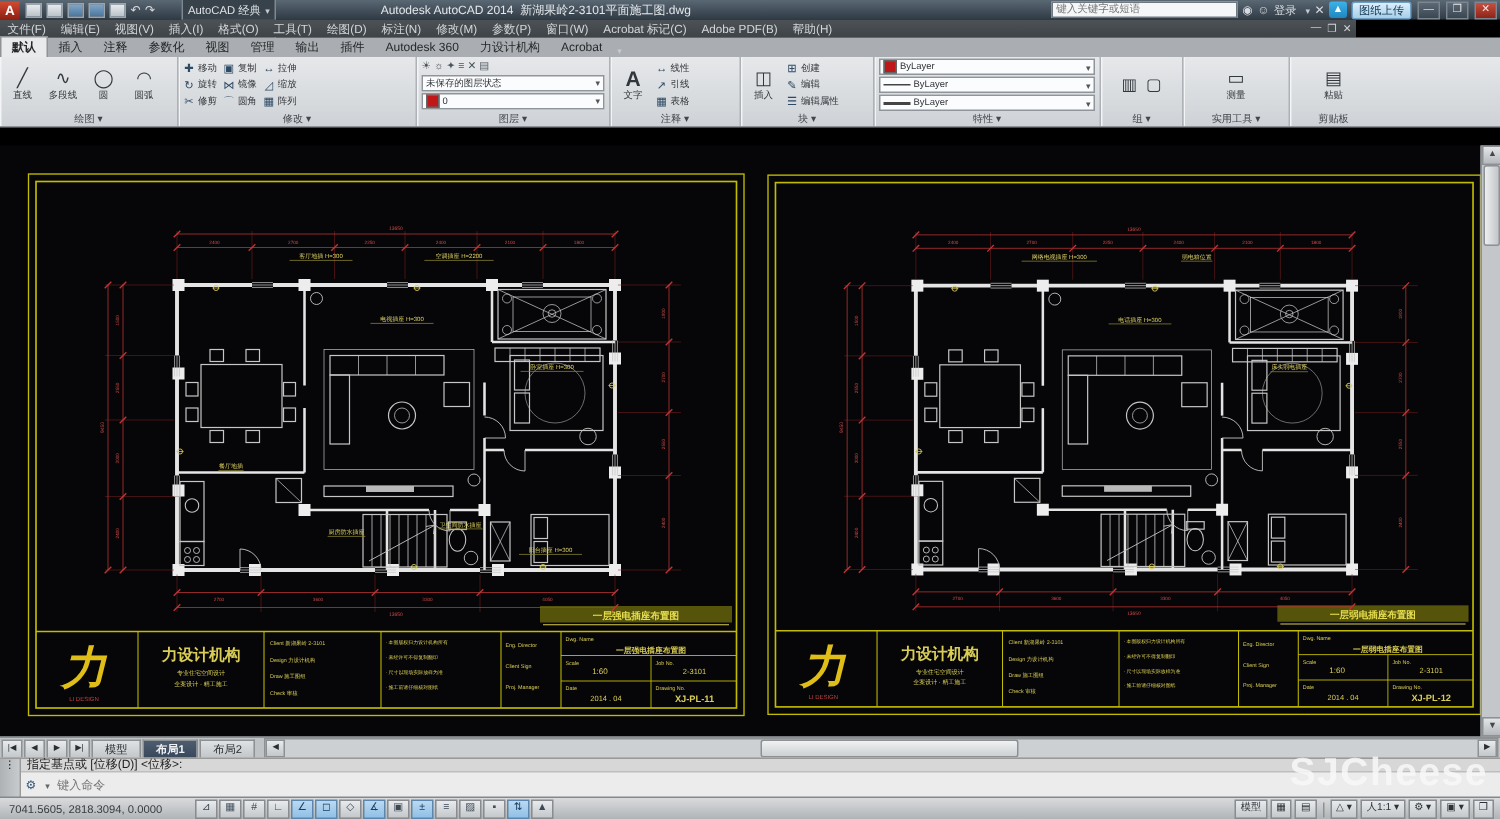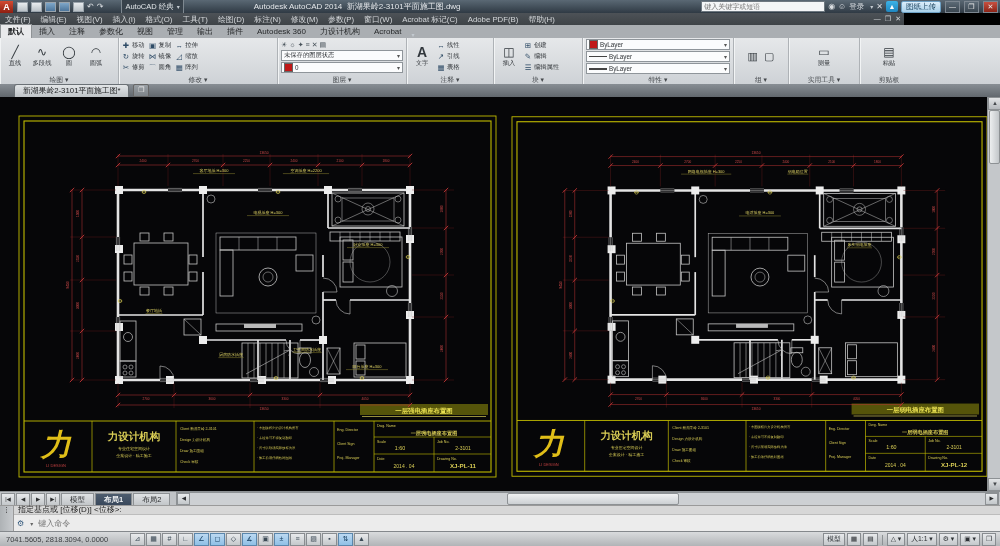--- a/index.html
+++ b/index.html
@@ -365,24 +365,20 @@
       <div class="pc" style="justify-content:center;">
         <div class="bigtool" style="width:30px">
           <span class="glyph">▤</span>
           <span class="tlabel">粘贴</span>
         </div>
       </div>
       <div class="plabel"><span>剪贴板</span></div>
     </div>
   </div>
 
-  <div id="doctabs" class="abs">
-    <div class="dtab">新湖果岭2-3101平面施工图*</div>
-    <div class="dtab-new">❐</div>
-  </div>
 
   <div id="canvas" class="abs">
     <div class="sheet" style="left:18px;width:479px;">
       <svg viewBox="0 0 479 363">
           <g>
             <rect x="1" y="1" width="477" height="361" fill="none" stroke="#c2bc00" stroke-width="0.9"></rect>
             <rect x="6" y="6" width="467" height="351" fill="none" stroke="#c2bc00" stroke-width="1.1"></rect>
           </g>
           <g>
             <line x1="6" y1="306" x2="473" y2="306" stroke="#c2bc00" stroke-width="0.9"></line>
@@ -1047,20 +1043,21 @@
     <div id="cmd-body">
       <div class="cmd-line">指定基点或 [位移(D)] &lt;位移&gt;:</div>
       <div id="cmd-inputrow">
         <span class="wrench">⚙</span>
         <span class="caret" style="color:#666">▾</span>
         <input id="cmd-input" placeholder="键入命令" style="">
       </div>
     </div>
   </div>
 
+  <div id="watermark">SJCheese</div>
 
   <div id="statusbar" class="abs">
     <span id="coords">7041.5605, 2818.3094, 0.0000</span>
     <div id="toggles">
         <div class="tg">⊿</div>
         <div class="tg">▦</div>
         <div class="tg">#</div>
         <div class="tg">∟</div>
         <div class="tg on">∠</div>
         <div class="tg on">◻</div>

